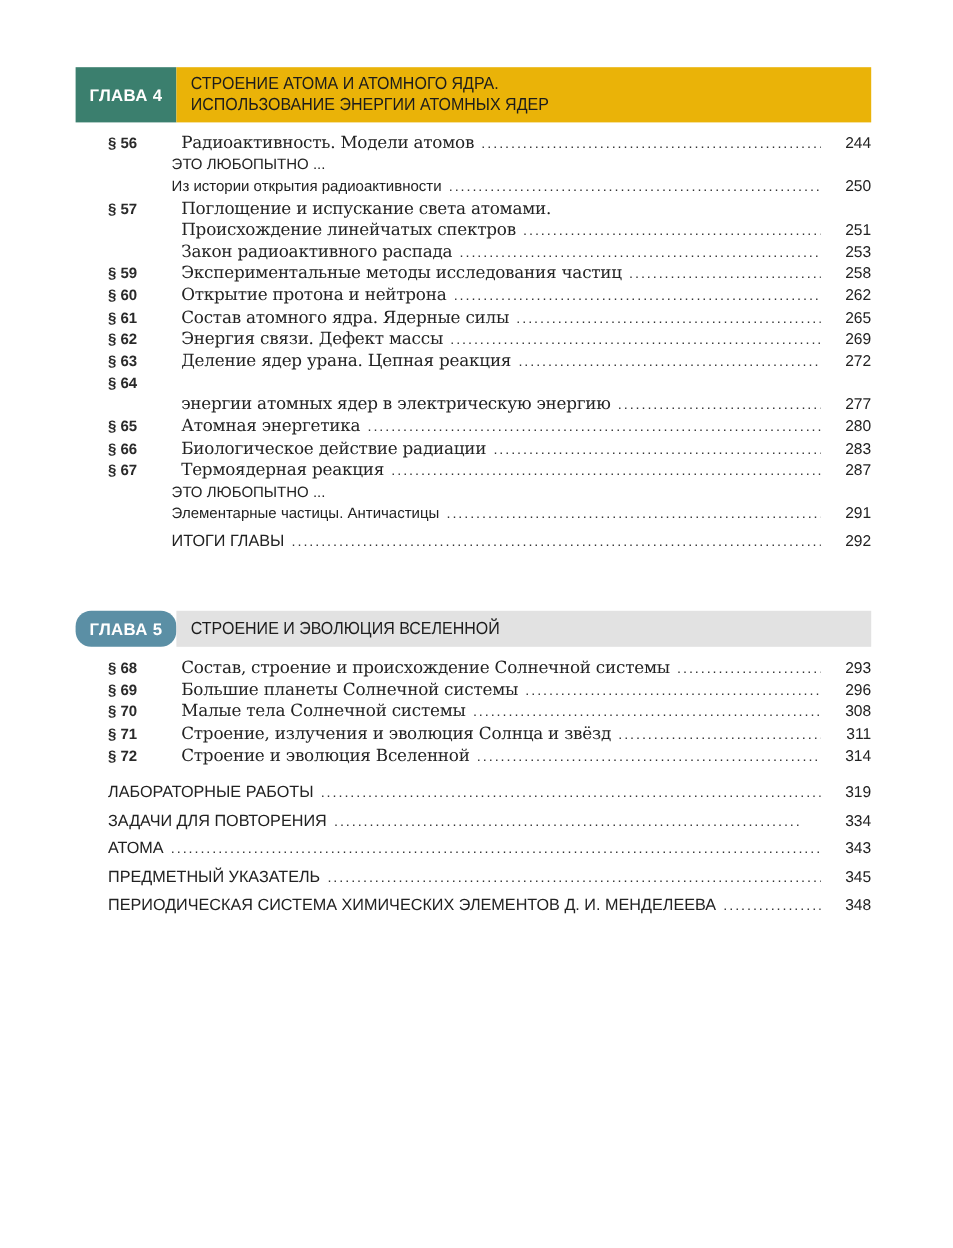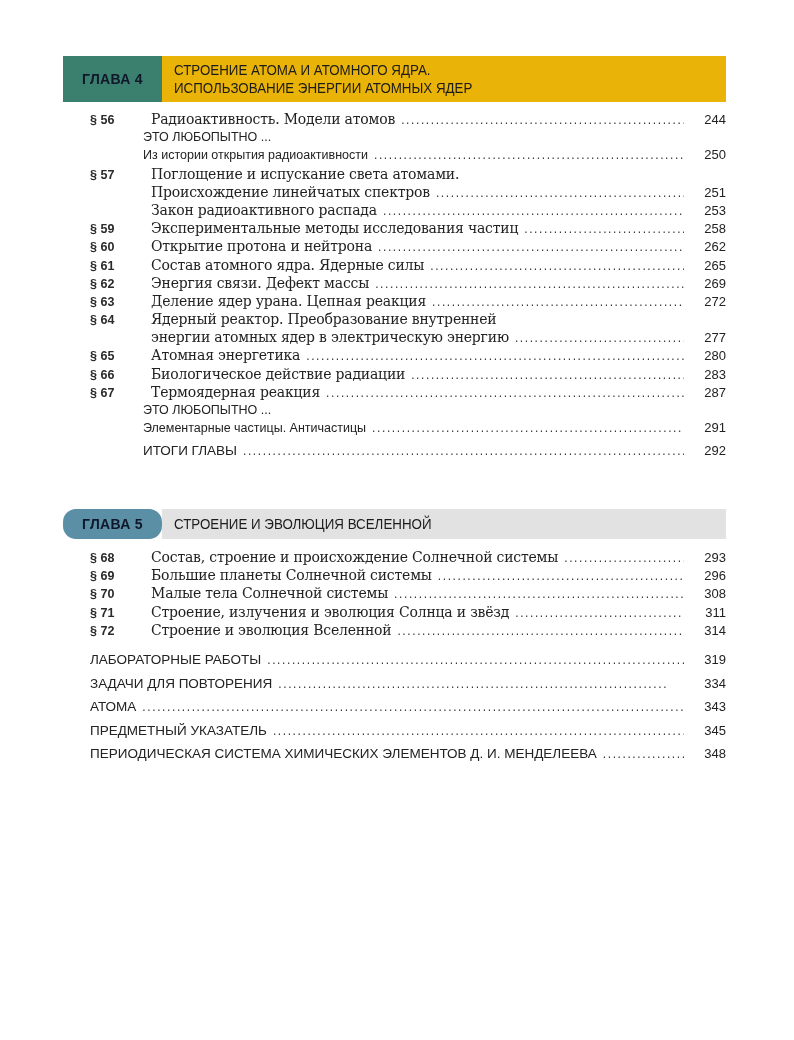--- a/index.html
+++ b/index.html
@@ -1,18 +1,18 @@
 <!DOCTYPE html>
 <html><head>
 <meta charset="utf-8">
 <style>
   html, body { margin: 0; padding: 0; background: #ffffff; }
   body { width: 794px; height: 1040px; position: relative; overflow: hidden; color: #1c1c1c; }
   .chap-head { position: absolute; left: 63px; width: 663px; display: flex; }
-  .chap-num { color: #0f172a; font-family: "Liberation Sans", sans-serif; font-weight: bold; font-size: 14px; display: flex; align-items: center; justify-content: center; width: 99px; flex: none; letter-spacing: 0.3px; }
+  .chap-num { color: #ffffff; font-family: "Liberation Sans", sans-serif; font-weight: bold; font-size: 14px; display: flex; align-items: center; justify-content: center; width: 84px; flex: none; letter-spacing: 0.3px; }
   .chap-title { flex: 1; font-family: "Liberation Sans", sans-serif; font-size: 14.5px; line-height: 18px; padding-left: 12px; display: flex; flex-direction: column; justify-content: center; color: #1c1c1c; transform: scaleX(0.92); transform-origin: left center; }
   #ch4 { top: 56px; height: 46px; }
   #ch4 .chap-num { background: #3b7f6e; }
   #ch4 .chap-title { background: #eab308; transform: none; }
   #ch4 .chap-title span { display:block; transform: scaleX(0.92); transform-origin: left center; }
   #ch5 { top: 509px; height: 30px; }
   #ch5 .chap-num { background: #5b8fa5; border-radius: 13px; }
   #ch5 .chap-title { background: #e2e2e2; transform: none; }
   #ch5 .chap-title span { display:block; transform: scaleX(0.92); transform-origin: left center; }
 
@@ -120,23 +120,20 @@
     <div class="row">
       <span class="sec">§ 63</span>
       <span class="txt">
         <span class="serif">Деление ядер урана. Цепная реакция</span>
         <span class="dots"></span>
       </span>
       <span class="pg">272</span>
     </div>
     <div class="row">
       <span class="sec">§ 64</span>
-      <span class="txt">
-        <span class="serif">Ядерный реактор. Преобразование внутренней</span>
-      </span>
       <span class="pg"></span>
     </div>
     <div class="row">
       <span class="sec"></span>
       <span class="txt">
         <span class="serif">энергии атомных ядер в электрическую энергию</span>
         <span class="dots"></span>
       </span>
       <span class="pg">277</span>
     </div>

